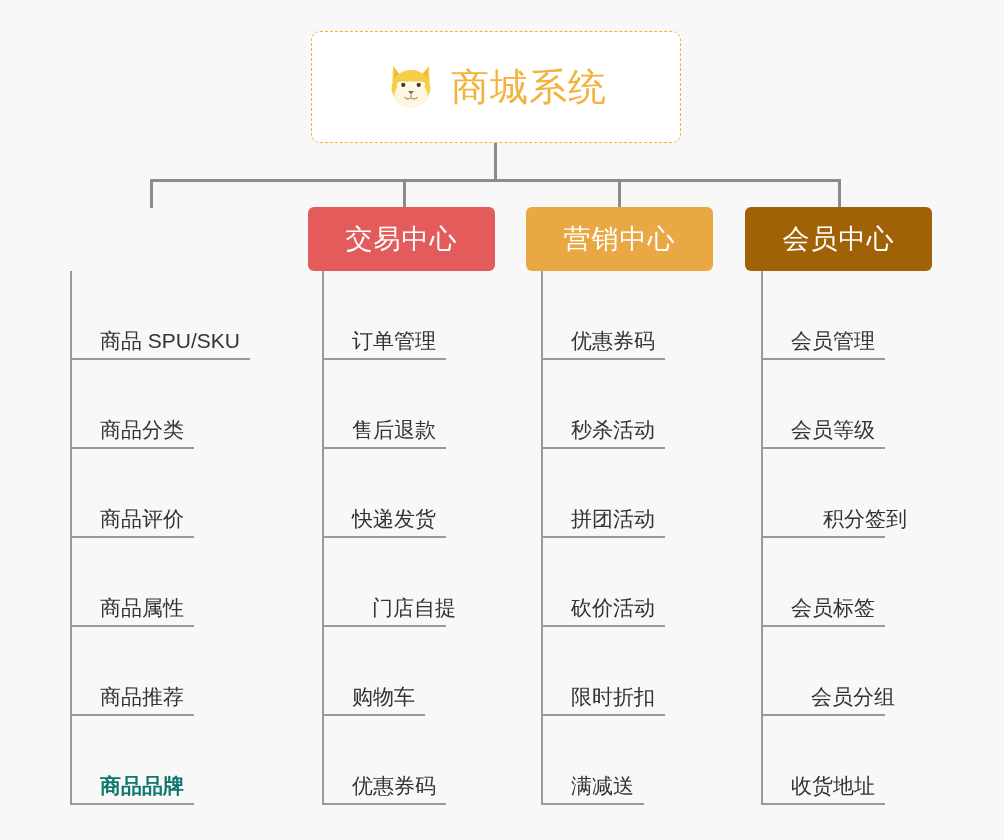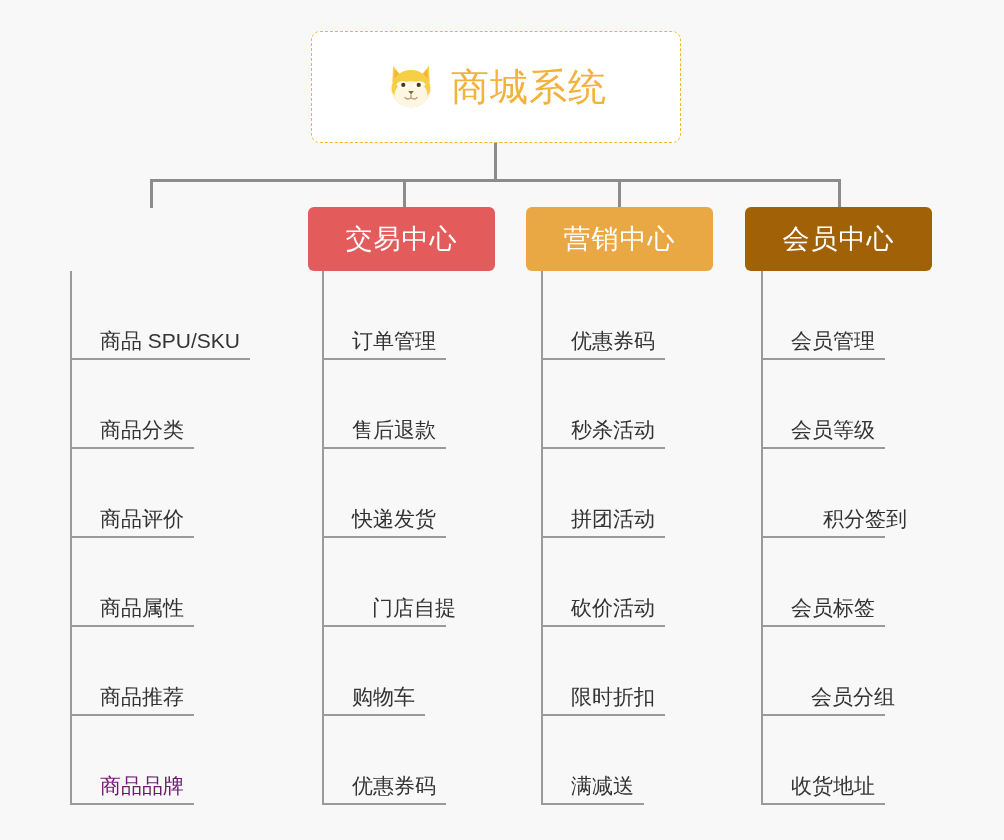--- a/index.html
+++ b/index.html
@@ -170,21 +170,21 @@
       </div>
       <div class="leaf-item" style="top: 267px;">
         <span class="leaf-text" style="color: rgb(51, 51, 51);">商品属性</span>
         <div class="leaf-rule" style="width: 124px; background: rgb(154, 154, 154);"></div>
       </div>
       <div class="leaf-item" style="top: 356px;">
         <span class="leaf-text" style="color: rgb(51, 51, 51);">商品推荐</span>
         <div class="leaf-rule" style="width: 124px; background: rgb(154, 154, 154);"></div>
       </div>
       <div class="leaf-item" style="top: 445px;">
-        <span class="leaf-text" style="color: #701a75;">商品品牌</span>
+        <span class="leaf-text" style="color: #0f766e; font-weight: bold;">商品品牌</span>
         <div class="leaf-rule" style="width: 124px; background: rgb(154, 154, 154);"></div>
       </div>
     </div>
   <div class="leaf-col" style="left:322px;">
       <div class="spine" style="height: 534px; background: rgb(154, 154, 154);"></div>
       <div class="leaf-item" style="top: 0px;">
         <span class="leaf-text" style="color: rgb(51, 51, 51);">订单管理</span>
         <div class="leaf-rule" style="width: 124px; background: rgb(154, 154, 154);"></div>
       </div>
       <div class="leaf-item" style="top: 89px;">

